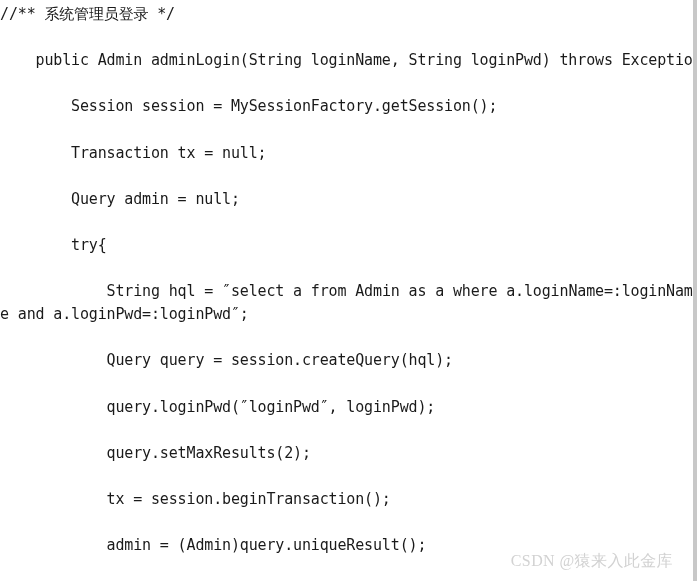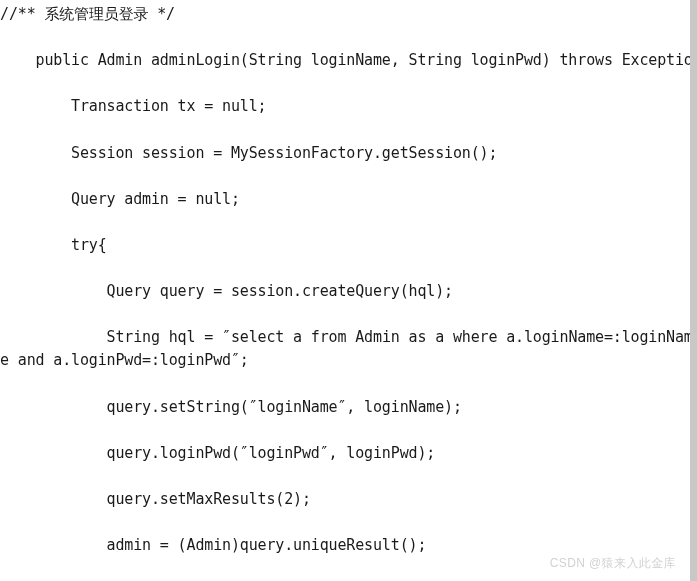--- a/index.html
+++ b/index.html
@@ -7,21 +7,21 @@
     margin: 0;
     padding: 0;
     background: #ffffff;
   }
 
   #screenshot {
     position: relative;
     width: 697px;
     height: 581px;
     background: #ffffff;
-    border-right: 7px solid #a16207;
+    border-right: 4px solid #a16207;
     box-sizing: border-box;
     overflow: hidden;
   }
 
   .code-block {
     position: absolute;
     left: 0;
     top: 0;
     width: 697px;
     padding: 3px 0 0 0;
@@ -42,46 +42,46 @@
   }
 
   
   .code-line.wrap {
     white-space: pre-wrap;
     word-break: break-all;
   }
 
   .watermark {
     position: absolute;
-    right: 14px;
+    right: 20px;
     bottom: 9px;
-    font-family: Liberation Sans, sans-serif;
-    font-size: 12px;
+    font-family: Liberation Serif, serif;
+    font-size: 16px;
     color: #d2d2d2;
     letter-spacing: 0.4px;
     white-space: nowrap;
     user-select: none;
   }
 </style>
 </head>
 <body>
 
 <div id="screenshot" style="background: rgb(255, 255, 255); border-right-color: rgb(200, 200, 200);">
 
   <pre class="code-block" style="color: rgb(26, 26, 26);"><code><span class="code-line">//** 系统管理员登录 */</span>
 <span class="code-line">    public Admin adminLogin(String loginName, String loginPwd) throws Exception {</span>
+<span class="code-line">        Session session = MySessionFactory.getSession();</span>
 <span class="code-line">        Transaction tx = null;</span>
-<span class="code-line">        Session session = MySessionFactory.getSession();</span>
 <span class="code-line">        Query admin = null;</span>
 <span class="code-line">        try{</span>
+<span class="code-line wrap">            String hql = ″select a from Admin as a where a.loginName=:loginName and a.loginPwd=:loginPwd″;</span>
 <span class="code-line">            Query query = session.createQuery(hql);</span>
-<span class="code-line wrap">            String hql = ″select a from Admin as a where a.loginName=:loginName and a.loginPwd=:loginPwd″;</span>
-<span class="code-line">            query.setString(″loginName″, loginName);</span>
 <span class="code-line">            query.loginPwd(″loginPwd″, loginPwd);</span>
 <span class="code-line">            query.setMaxResults(2);</span>
+<span class="code-line">            tx = session.beginTransaction();</span>
 <span class="code-line">            admin = (Admin)query.uniqueResult();</span>
 
 
 
 
 
 
 
 
 

